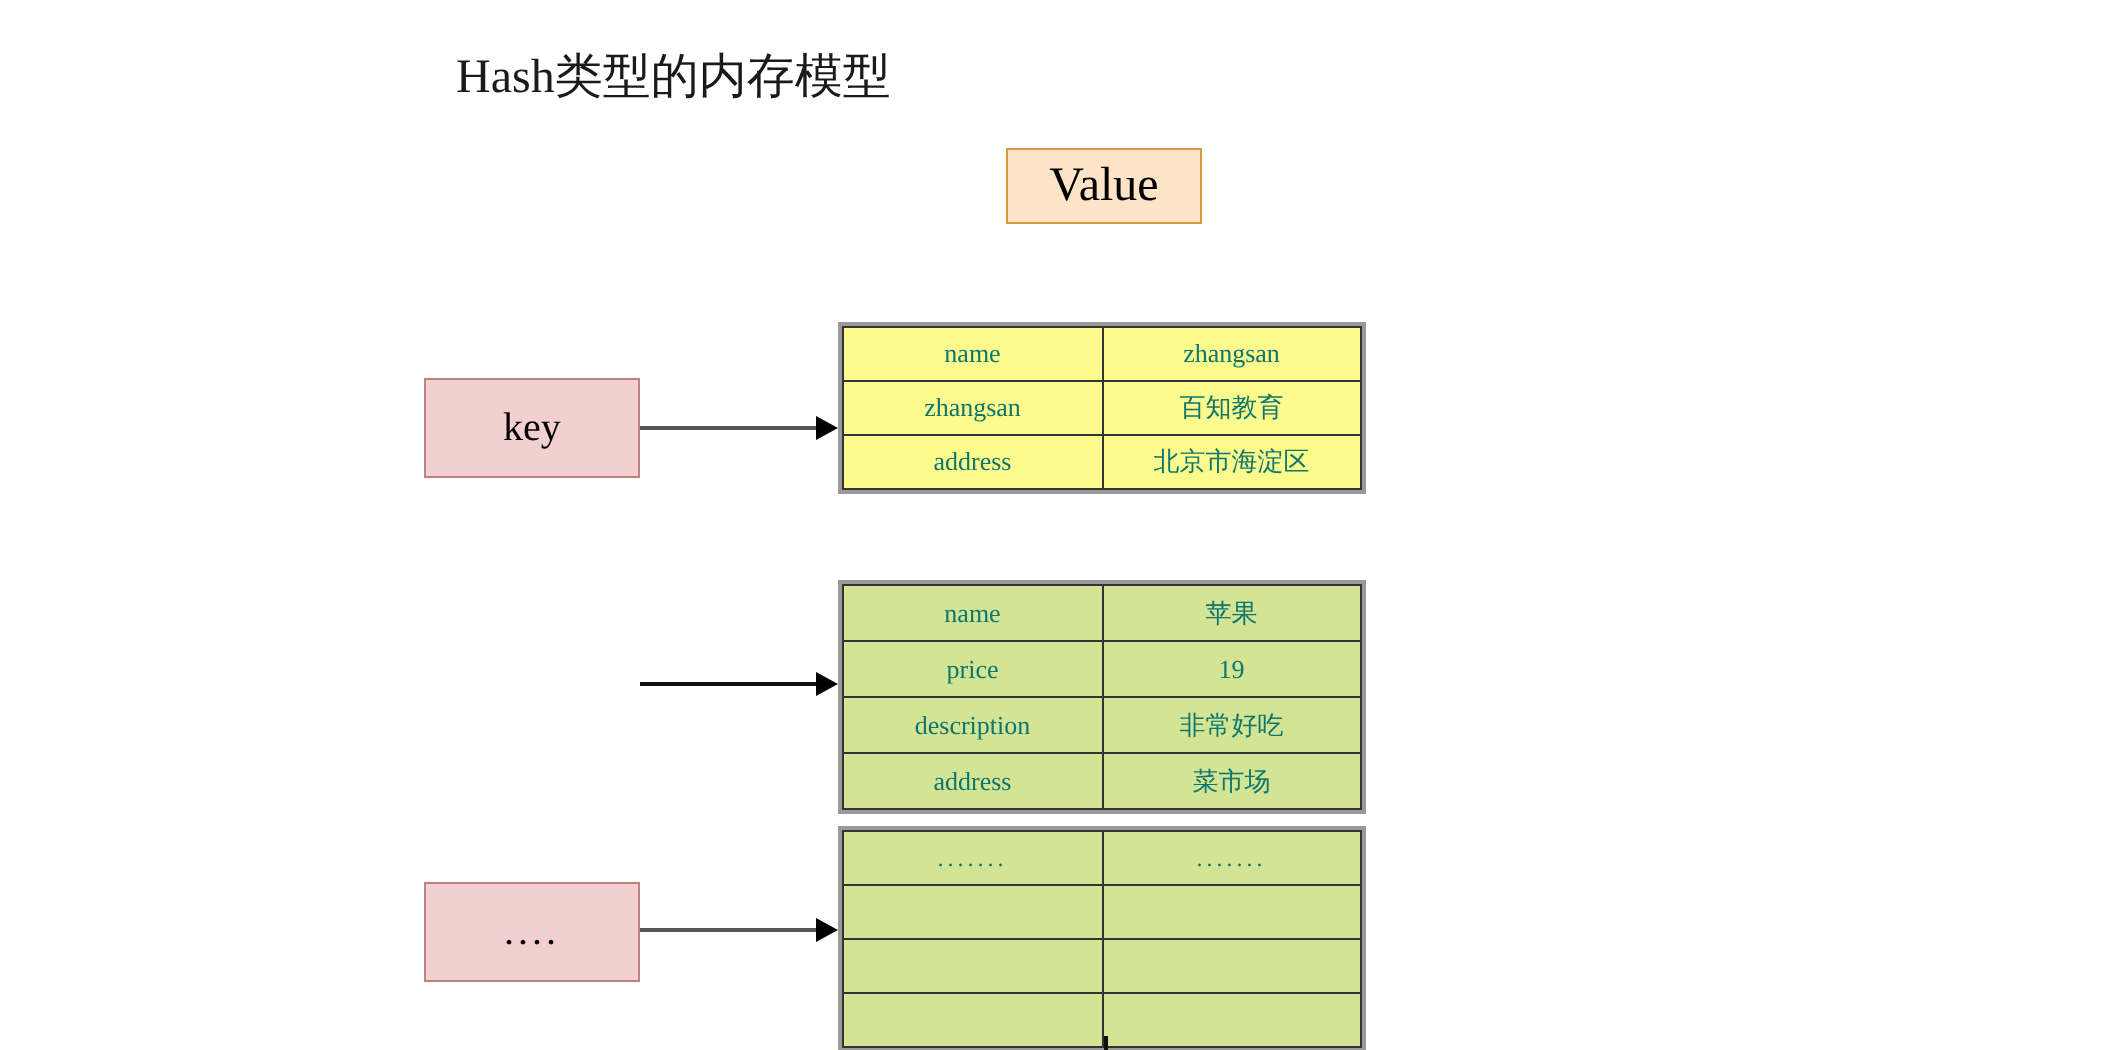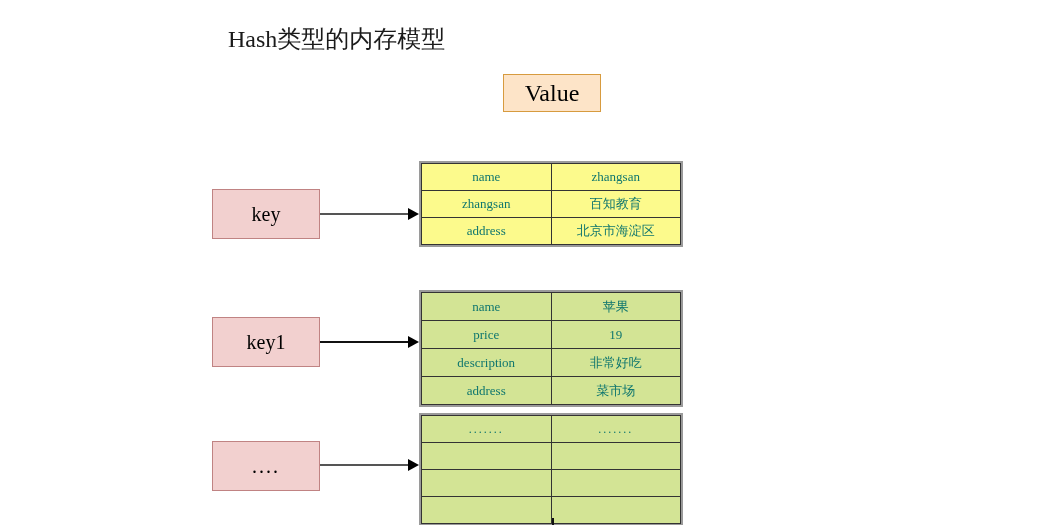--- a/index.html
+++ b/index.html
@@ -179,23 +179,20 @@
           <td class="value">百知教育</td>
         </tr>
         <tr>
           <td class="field">address</td>
           <td class="value">北京市海淀区</td>
         </tr>
       </tbody>
     </table>
   </div>
 
-  <div class="key-box k1">
-    <span class="key-label">key1</span>
-  </div>
   <div class="arrow a1">
     <div class="shaft"></div>
     <div class="head"></div>
   </div>
   <div class="hash-table t1">
     <table>
       <tbody>
         <tr>
           <td class="field">name</td>
           <td class="value">苹果</td>

